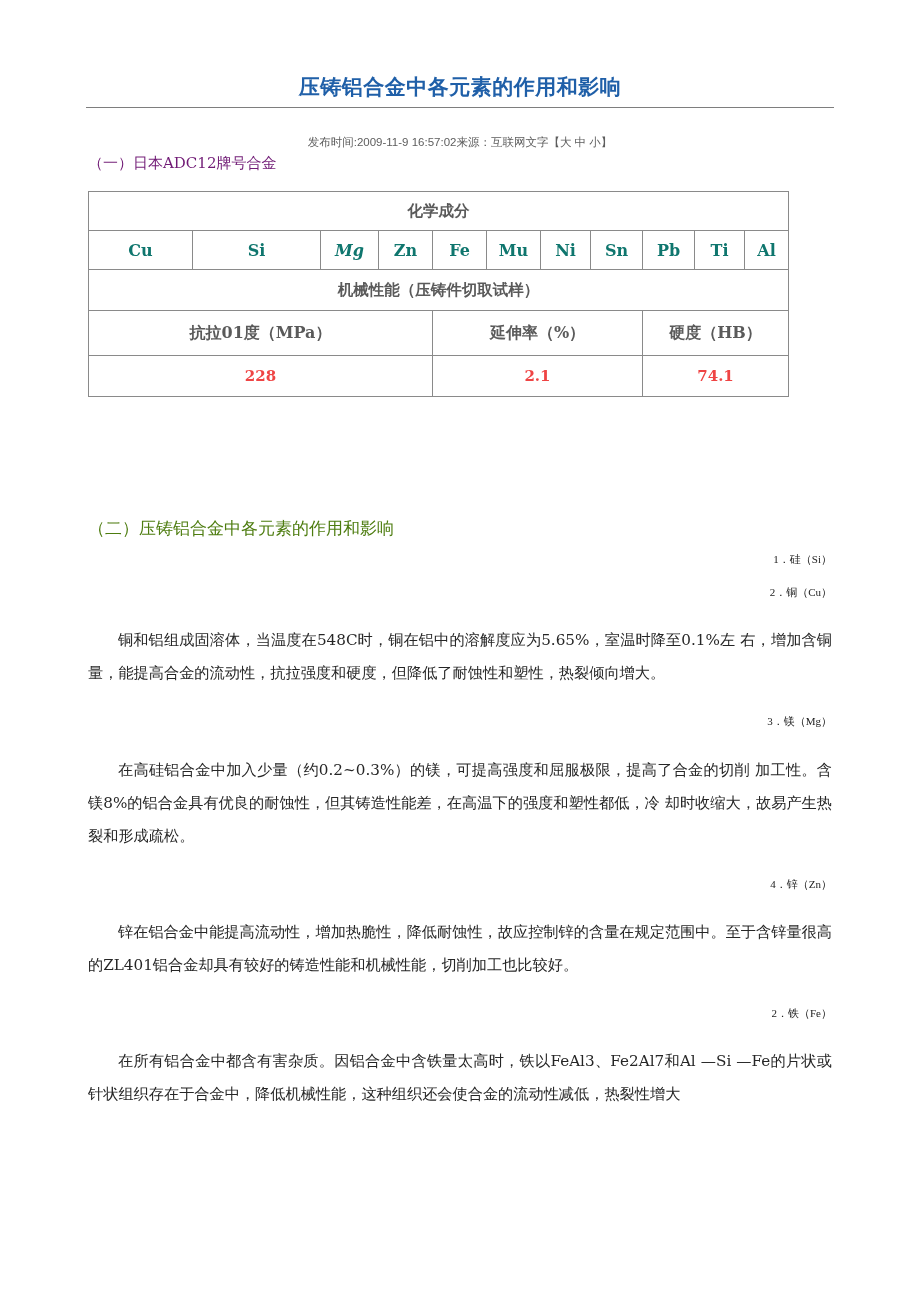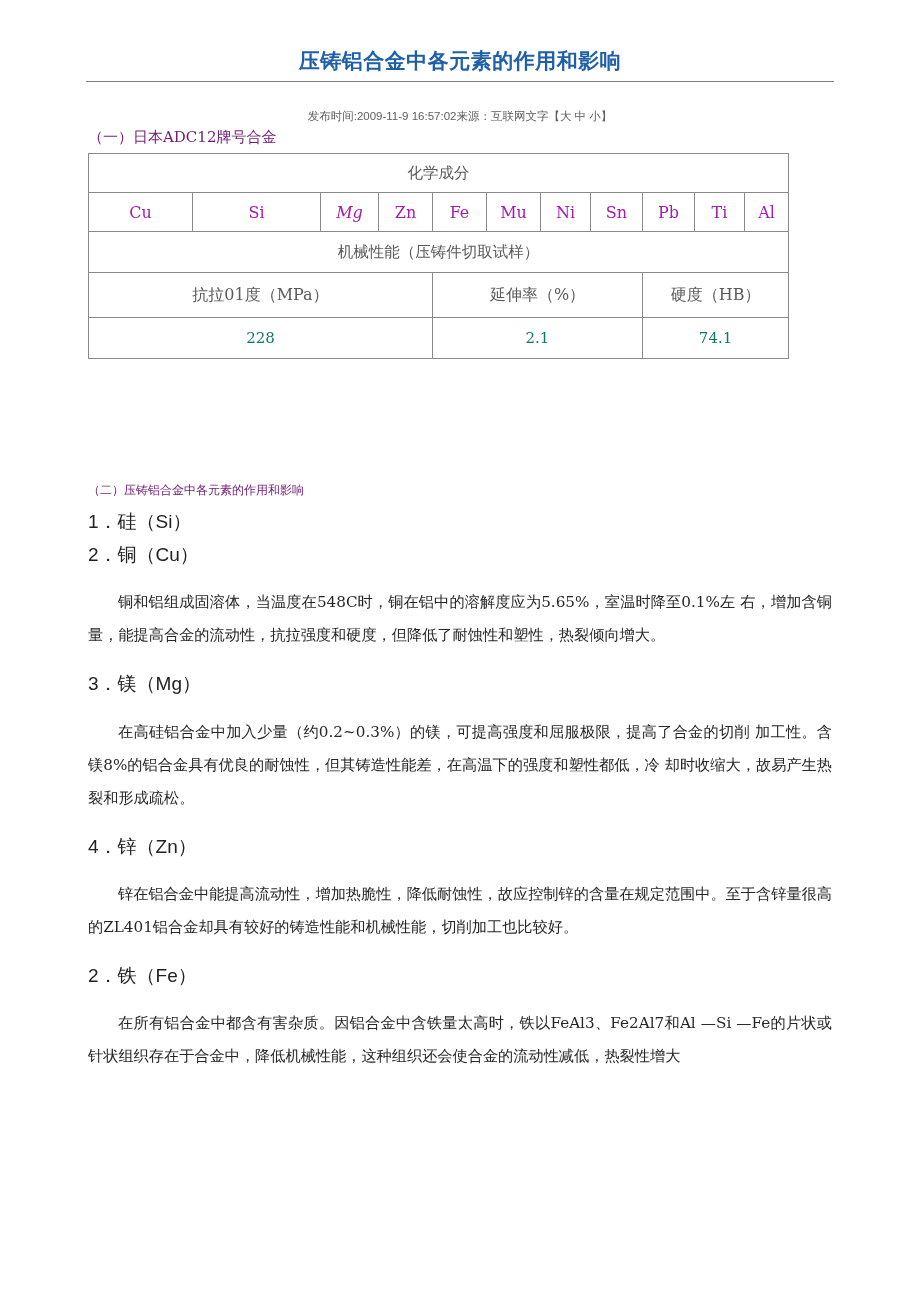--- a/index.html
+++ b/index.html
@@ -18,21 +18,21 @@
   .page {
     width: 920px;
     height: 1302px;
     box-sizing: border-box;
     padding: 0 88px;
     position: relative;
   }
 
   
   .title-block {
-    padding-top: 46px;
+    padding-top: 72px;
   }
   .doc-title {
     text-align: center;
     color: #1f5fa8;
     font-family: "Liberation Sans", "DejaVu Sans", sans-serif;
     font-weight: bold;
     font-size: 21px;
     letter-spacing: 0.5px;
     line-height: 30px;
     margin: 0;
@@ -61,58 +61,60 @@
     font-size: 15px;
     color: #701a75;
     margin-top: 2px;
     line-height: 22px;
   }
 
   
   .alloy-table {
     border-collapse: collapse;
     width: 700px;
-    margin-top: 5px;
+    margin-top: 17px;
     table-layout: fixed;
+    font-weight: bold;
   }
   .alloy-table td {
     border: 1px solid #8a8a8a;
     text-align: center;
     vertical-align: middle;
     color: #4a4a4a;
     font-family: "DejaVu Serif", "Liberation Serif", serif;
     font-size: 15px;
     padding: 0;
   }
   .row-group-title td { height: 38px; font-size: 15.5px; color: #5a5a5a; }
-  .row-elements td { height: 38px; font-size: 16px; color: #a21caf; }
+  .row-elements td { height: 38px; font-size: 16px; color: #0f766e; }
   .row-values   td { height: 40px; font-size: 15px; color: #4a4a4a; }
   .row-mech-title td { height: 40px; font-size: 15.5px; color: #5a5a5a; }
   .row-mech-head td { height: 44px; font-size: 16px; color: #5a5a5a; }
-  .row-mech-vals td { height: 40px; font-size: 15px; color: #0f766e; }
+  .row-mech-vals td { height: 40px; font-size: 15px; color: #ef4444; }
 
   .cell-mg { font-style: italic; font-family: "DejaVu Serif","Liberation Serif",serif; }
   .cell-al-head { font-family: "Liberation Sans","DejaVu Sans",sans-serif; font-size: 15px; }
   .cell-balance { color: #9a9a9a; }
 
   
   .body-area {
     margin-top: 116px;
   }
   .sec-head-two {
-    font-size: 12px;
-    color: #701a75;
+    font-size: 17px;
+    color: #4d7c0f;
     line-height: 30px;
     font-family: "DejaVu Serif", "Liberation Serif", serif;
   }
   .item-head {
-    font-size: 19px;
+    font-size: 11px;
     color: #222222;
     line-height: 33px;
-    font-family: Liberation Sans, sans-serif;
+    font-family: Liberation Serif, serif;
+    text-align: right;
   }
   .para {
     font-size: 15.2px;
     color: #262626;
     line-height: 33px;
     text-align: justify;
     text-justify: inter-ideograph;
     font-family: "DejaVu Serif", "Liberation Serif", serif;
     text-indent: 30px;
   }

